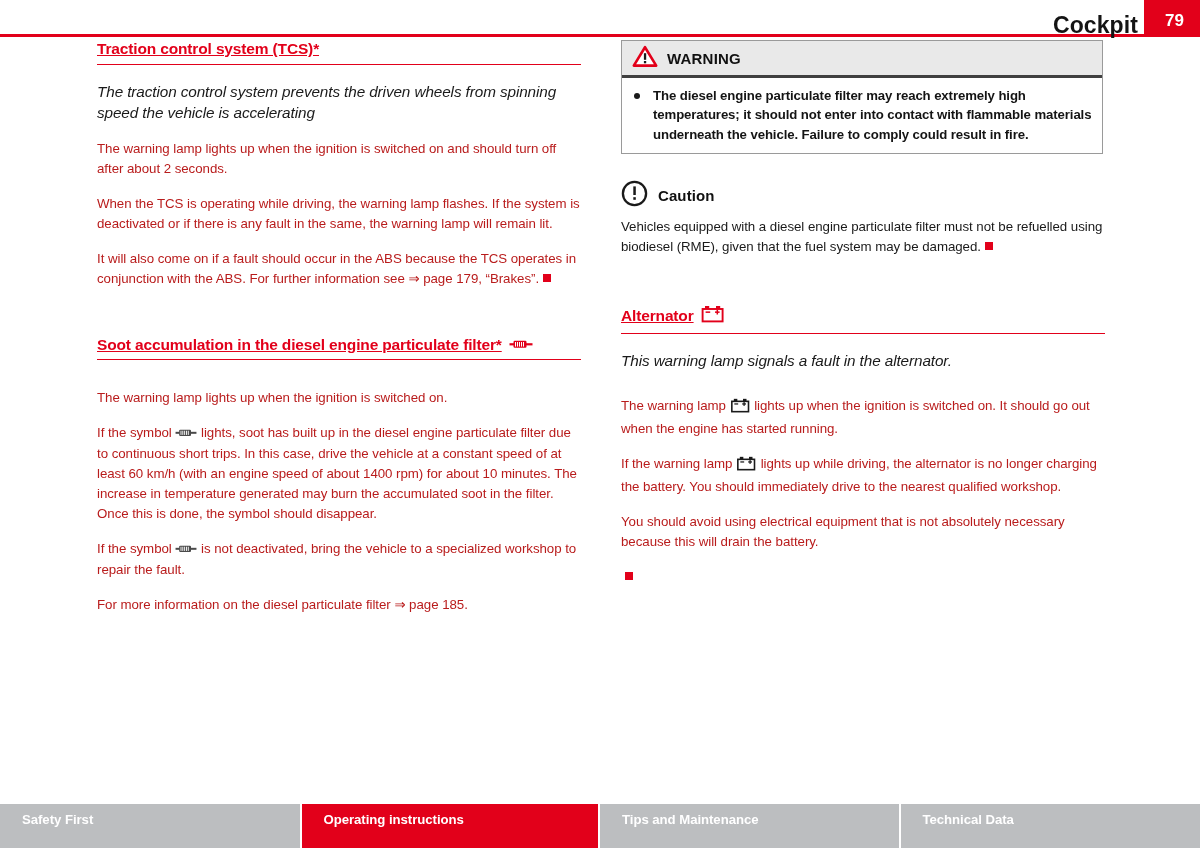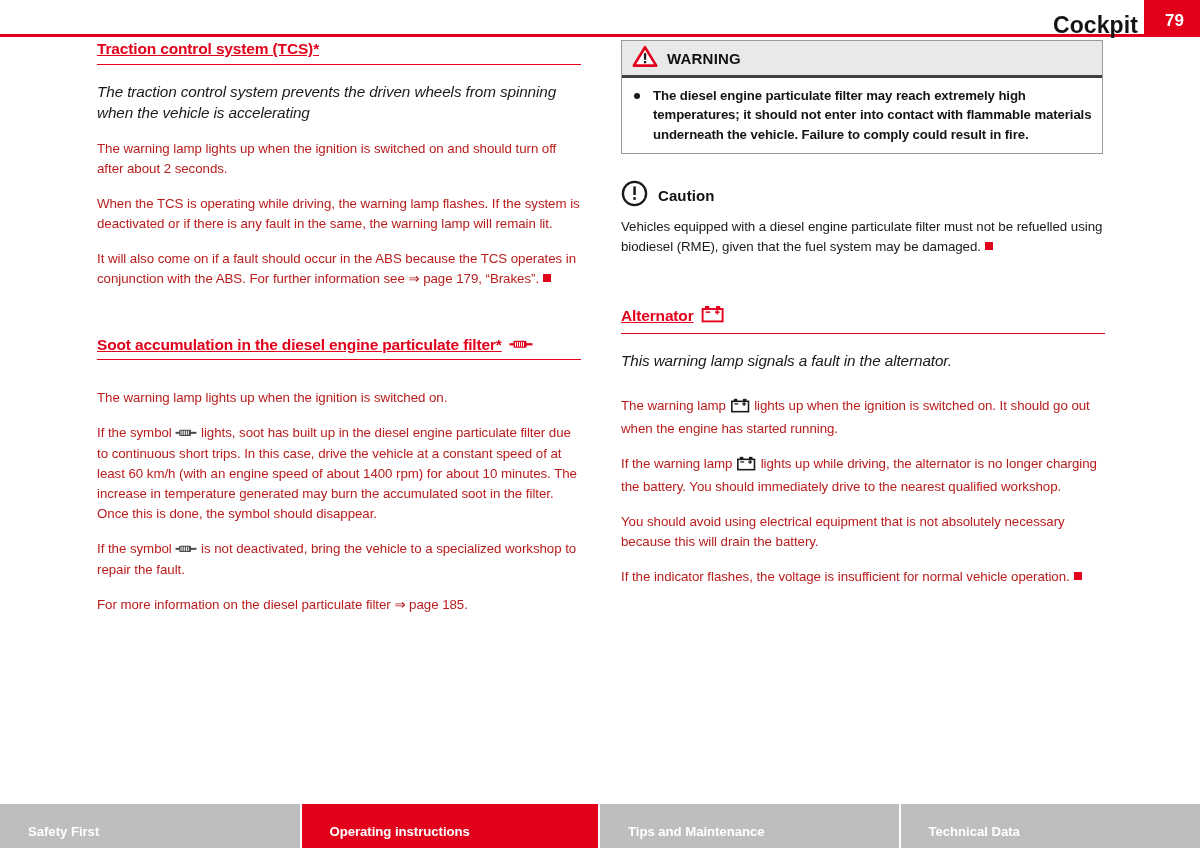--- a/index.html
+++ b/index.html
@@ -200,21 +200,21 @@
     height: 44px;
     display: flex;
     align-items: flex-start;
     padding-top: 8px;
     box-sizing: border-box;
     font-size: 13.2px;
     font-weight: bold;
     color: #ffffff;
     letter-spacing: -0.05px;
   }
-  .footer-tab span { padding-left: 28px; margin-top: 12px; }
+  .footer-tab span { padding-left: 22px; }
   .tab-grey { background: #bcbec0; }
   .tab-red  { background: #e2001a; }
   .tab-sep  { width: 2px; background: #ffffff; height: 44px; }
 </style>
 </head>
 <body>
 
 <div id="page-header">
   <div id="header-rule"></div>
   <div id="header-title">Cockpit</div>
@@ -223,21 +223,21 @@
 </div>
 
 <div id="content">
 
   <div class="column" id="col-left">
 
     <h2 class="section-heading">
       <span>Traction control system (TCS)*</span>
     </h2>
 
-    <p class="section-intro">The traction control system prevents the driven wheels from spinning when the vehicle is accelerating</p>
+    <p class="section-intro">The traction control system prevents the driven wheels from spinning speed the vehicle is accelerating</p>
 
     <p class="body-text">The warning lamp lights up when the ignition is switched on and should turn off after about 2 seconds.</p>
 
     <p class="body-text">When the TCS is operating while driving, the warning lamp flashes. If the system is deactivated or if there is any fault in the same, the warning lamp will remain lit.</p>
 
     <p class="body-text"><span>It will also come on if a fault should occur in the ABS because the TCS operates in conjunction with the ABS. For further information see</span> <span class="arrow-ref">⇒ page 179,</span> <span>“Brakes”.</span><span class="end-mark"></span></p>
 
     <h2 class="section-heading" style="margin-top:47px;">
       <span>Soot accumulation in the diesel engine particulate filter*</span>
       <span class="icon-soot">
@@ -344,21 +344,21 @@
             <rect x="4.0" y="1.0" width="4.2" height="3.0" fill="#1a1a1a"></rect>
             <rect x="15.0" y="1.0" width="4.2" height="3.0" fill="#1a1a1a"></rect>
             <rect x="1.6" y="4.0" width="20.0" height="12.4" fill="none" stroke="#1a1a1a" stroke-width="1.9"></rect>
             <rect x="4.6" y="6.4" width="4.6" height="1.5" fill="#1a1a1a"></rect>
             <rect x="14.0" y="6.4" width="4.6" height="1.5" fill="#1a1a1a"></rect>
             <rect x="15.55" y="4.9" width="1.5" height="4.6" fill="#1a1a1a"></rect>
           </svg></span> <span>lights up while driving, the alternator is no longer charging the battery. You should immediately drive to the nearest qualified workshop.</span></p>
 
     <p class="body-text">You should avoid using electrical equipment that is not absolutely necessary because this will drain the battery.</p>
 
-    <p class="body-text"><span>If the indicator flashes, the voltage is insufficient for normal vehicle operation.</span><span class="end-mark"></span></p>
+    <p class="body-text"><span class="end-mark"></span></p>
 
   </div>
 </div>
 
 <div id="footer">
   <div class="footer-tab tab-grey" style="width:300px;">
     <span>Safety First</span>
   </div>
   <div class="tab-sep"></div>
   <div class="footer-tab tab-red" style="width:297px;">

